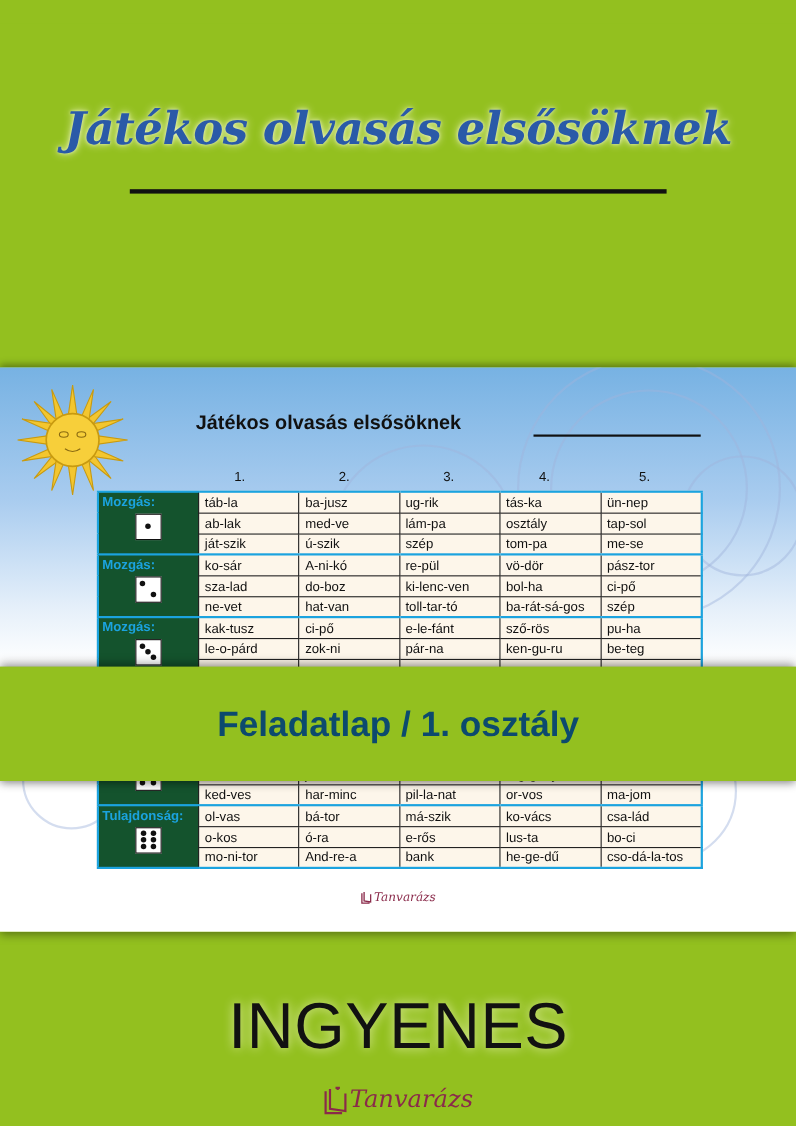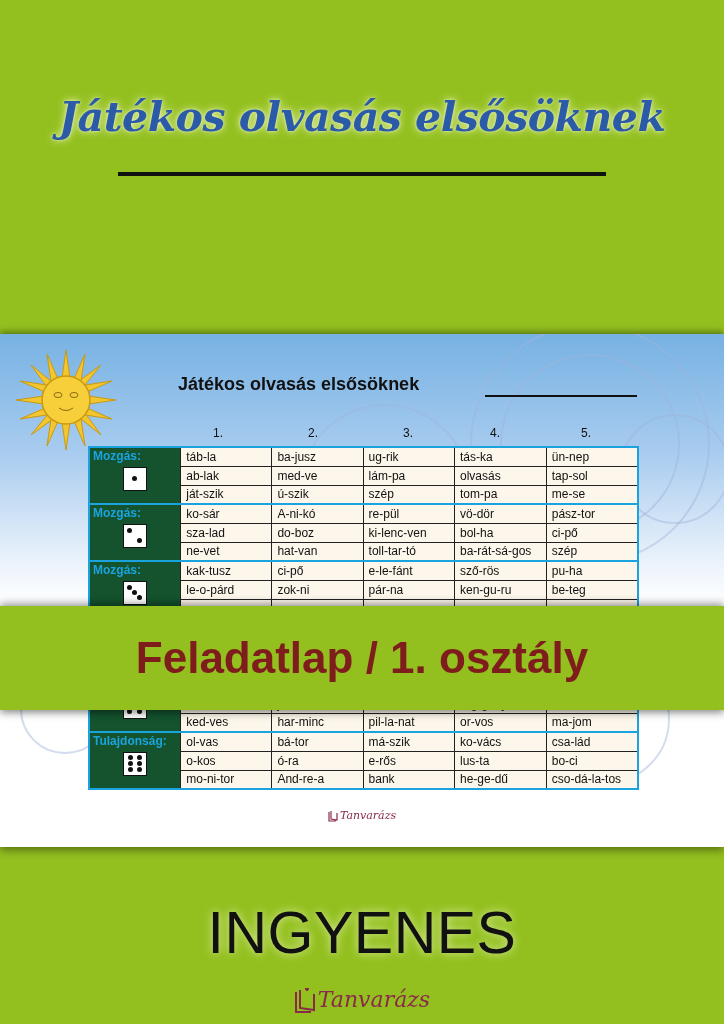--- a/index.html
+++ b/index.html
@@ -43,21 +43,21 @@
   .die { width: 24px; height: 24px; border: 1.5px solid #111; background: #fff; position: relative; margin: 4px auto 0 auto; }
   .pip { position: absolute; width: 5px; height: 5px; border-radius: 50%; background: #111; }
 
   .sheet-logo { position: absolute; left: 0; top: 475px; width: 724px; text-align: center; font-family: "DejaVu Serif", serif; font-style: italic; font-size: 11px; color: #8a2a4a; }
 
   .banner {
     position: absolute; left: 0; top: 585px; width: 724px; height: 104px; background: #93c01f;
     box-shadow: 0 3px 8px rgba(0,0,0,0.4), 0 -3px 8px rgba(0,0,0,0.3);
     display: flex; align-items: center; justify-content: center;
   }
-  .banner-text { font-size: 44px; font-weight: bold; color: #7f1d1d; }
+  .banner-text { font-size: 32px; font-weight: bold; color: #0c4a6e; }
 
   .free {
     position: absolute; left: 0; top: 878px; width: 724px; text-align: center;
     font-size: 59px; color: #111; letter-spacing: 0.5px;
     text-shadow: 0 0 10px rgba(255,255,220,0.7);
   }
   .footer-logo { position: absolute; left: 0; top: 966px; width: 724px; text-align: center; font-family: "DejaVu Serif", serif; font-style: italic; font-size: 22px; color: #8a2a4a; }
   .logo-mark { display: inline-block; vertical-align: middle; margin-right: 2px; }
 </style>
 </head>
@@ -127,21 +127,21 @@
           <td>táb-la</td>
           <td>ba-jusz</td>
           <td>ug-rik</td>
           <td>tás-ka</td>
           <td>ün-nep</td>
         </tr>
         <tr>
           <td>ab-lak</td>
           <td>med-ve</td>
           <td>lám-pa</td>
-          <td>olvasás</td>
+          <td>osztály</td>
           <td>tap-sol</td>
         </tr>
         <tr>
           <td>ját-szik</td>
           <td>ú-szik</td>
           <td>szép</td>
           <td>tom-pa</td>
           <td>me-se</td>
         </tr>
 

